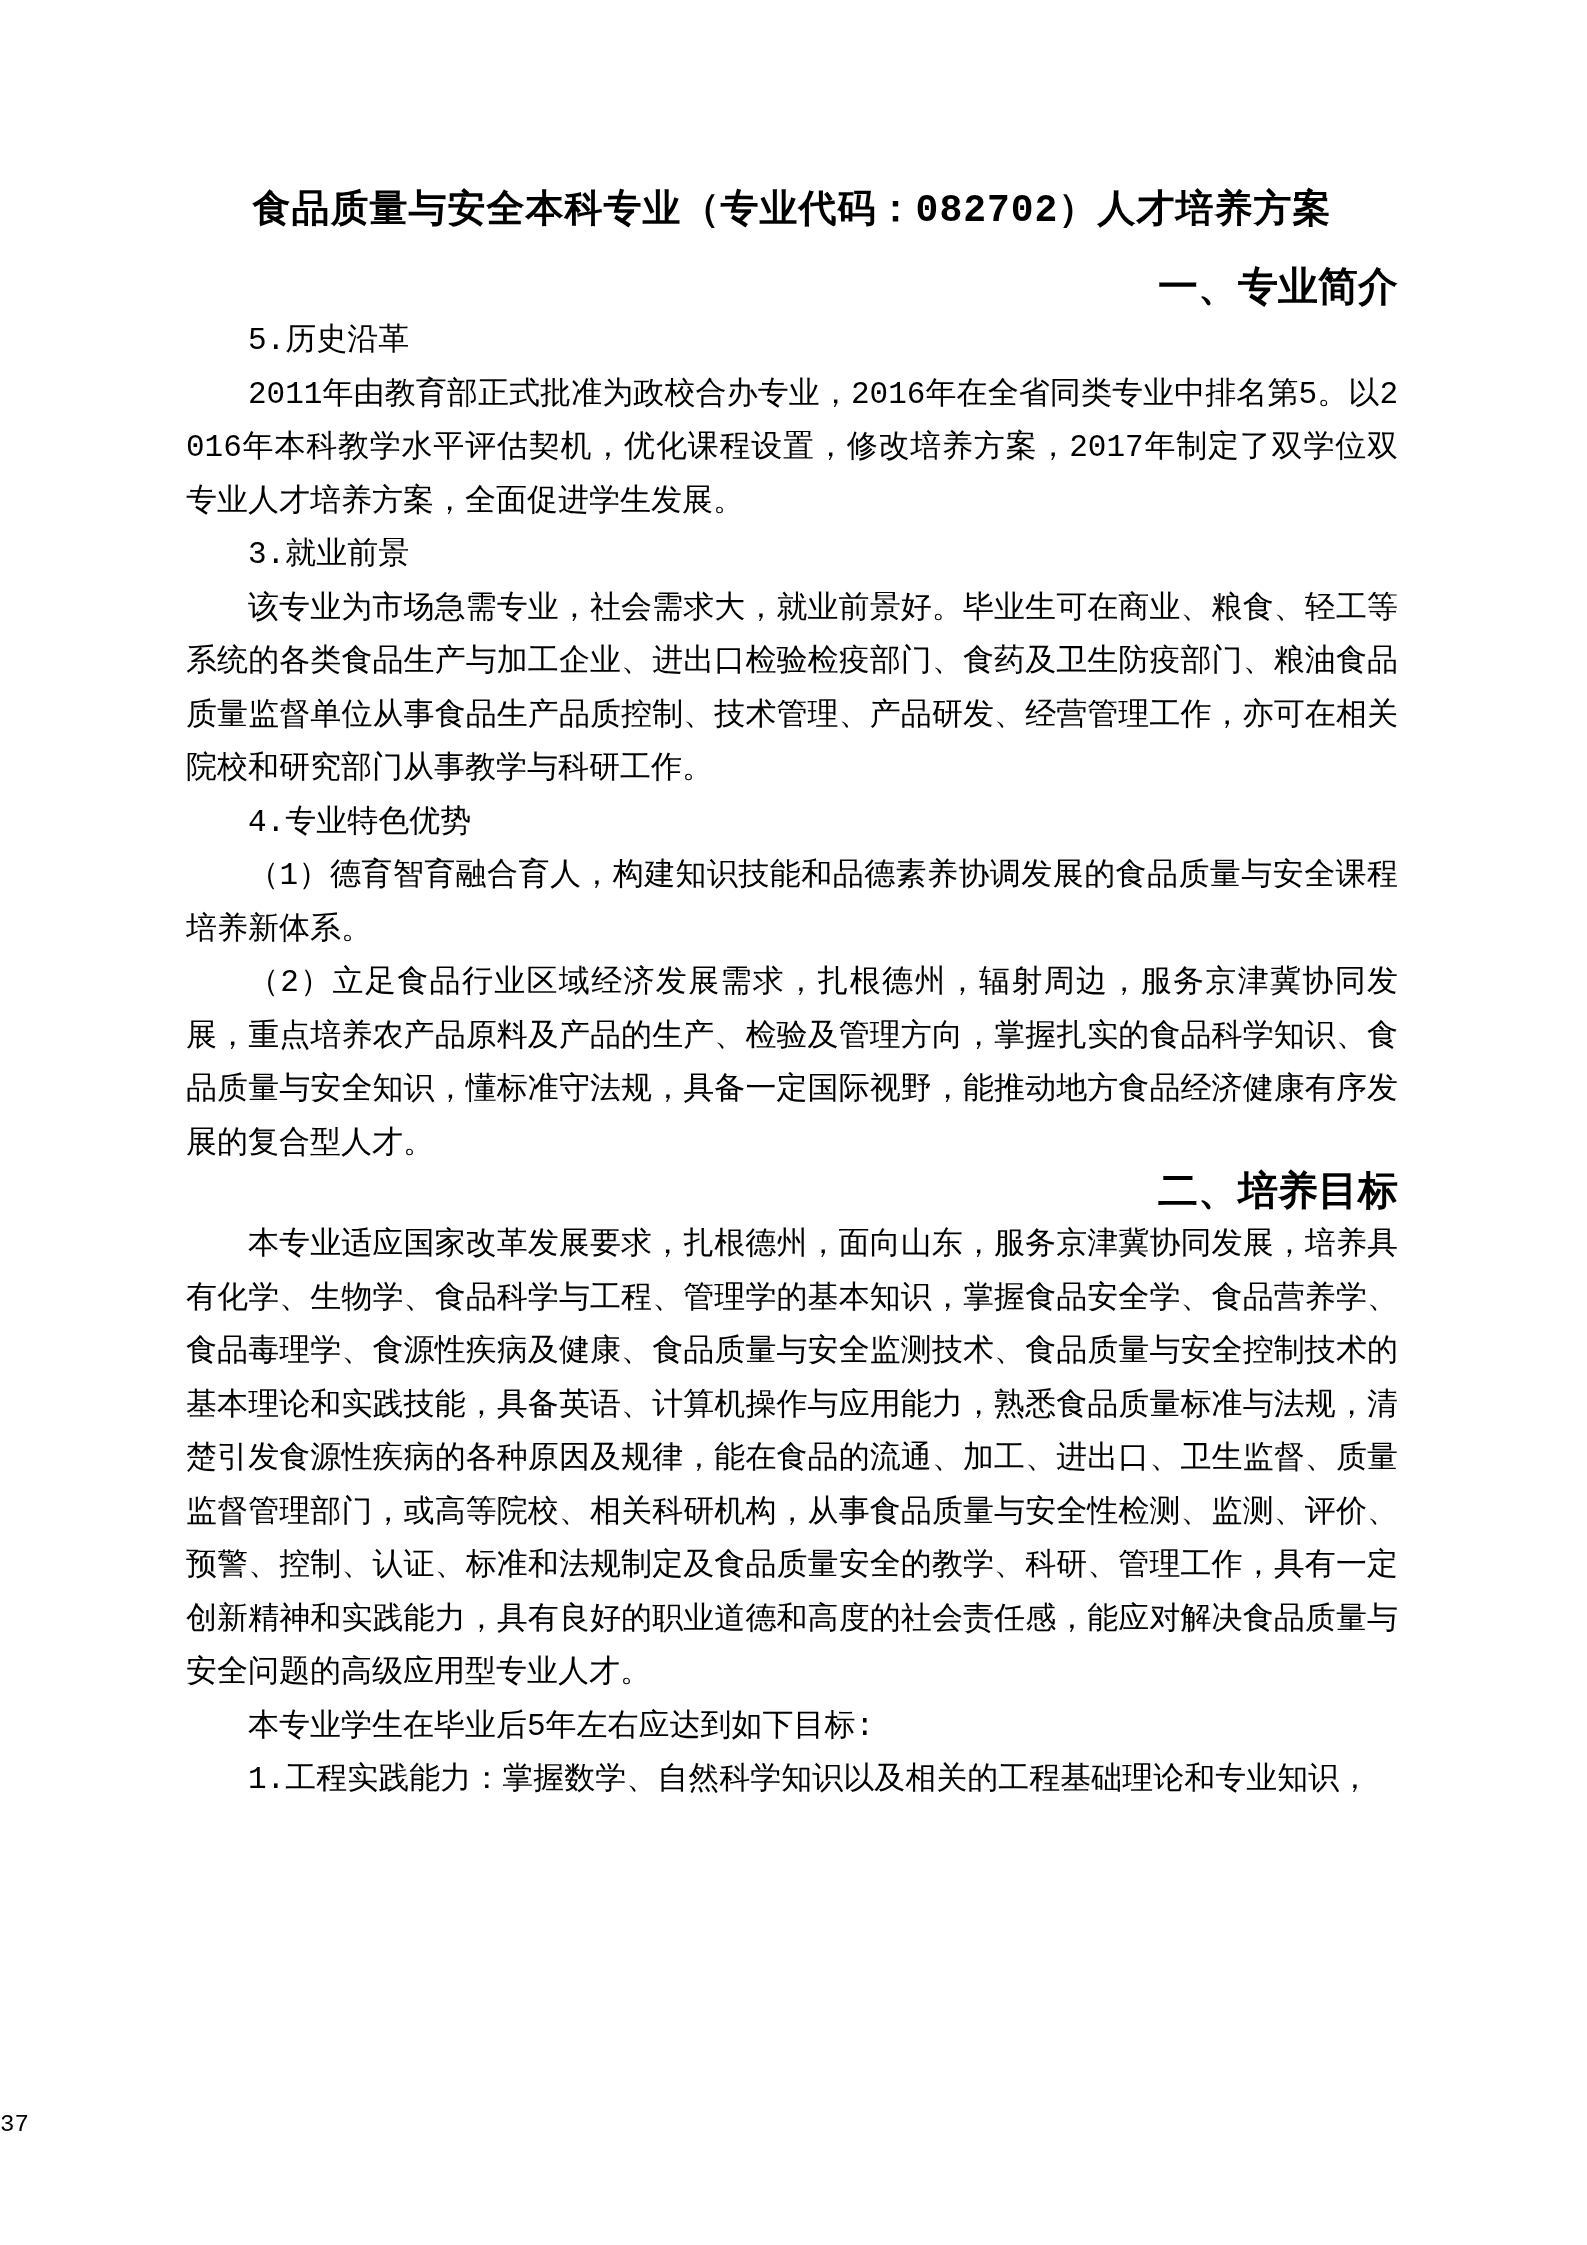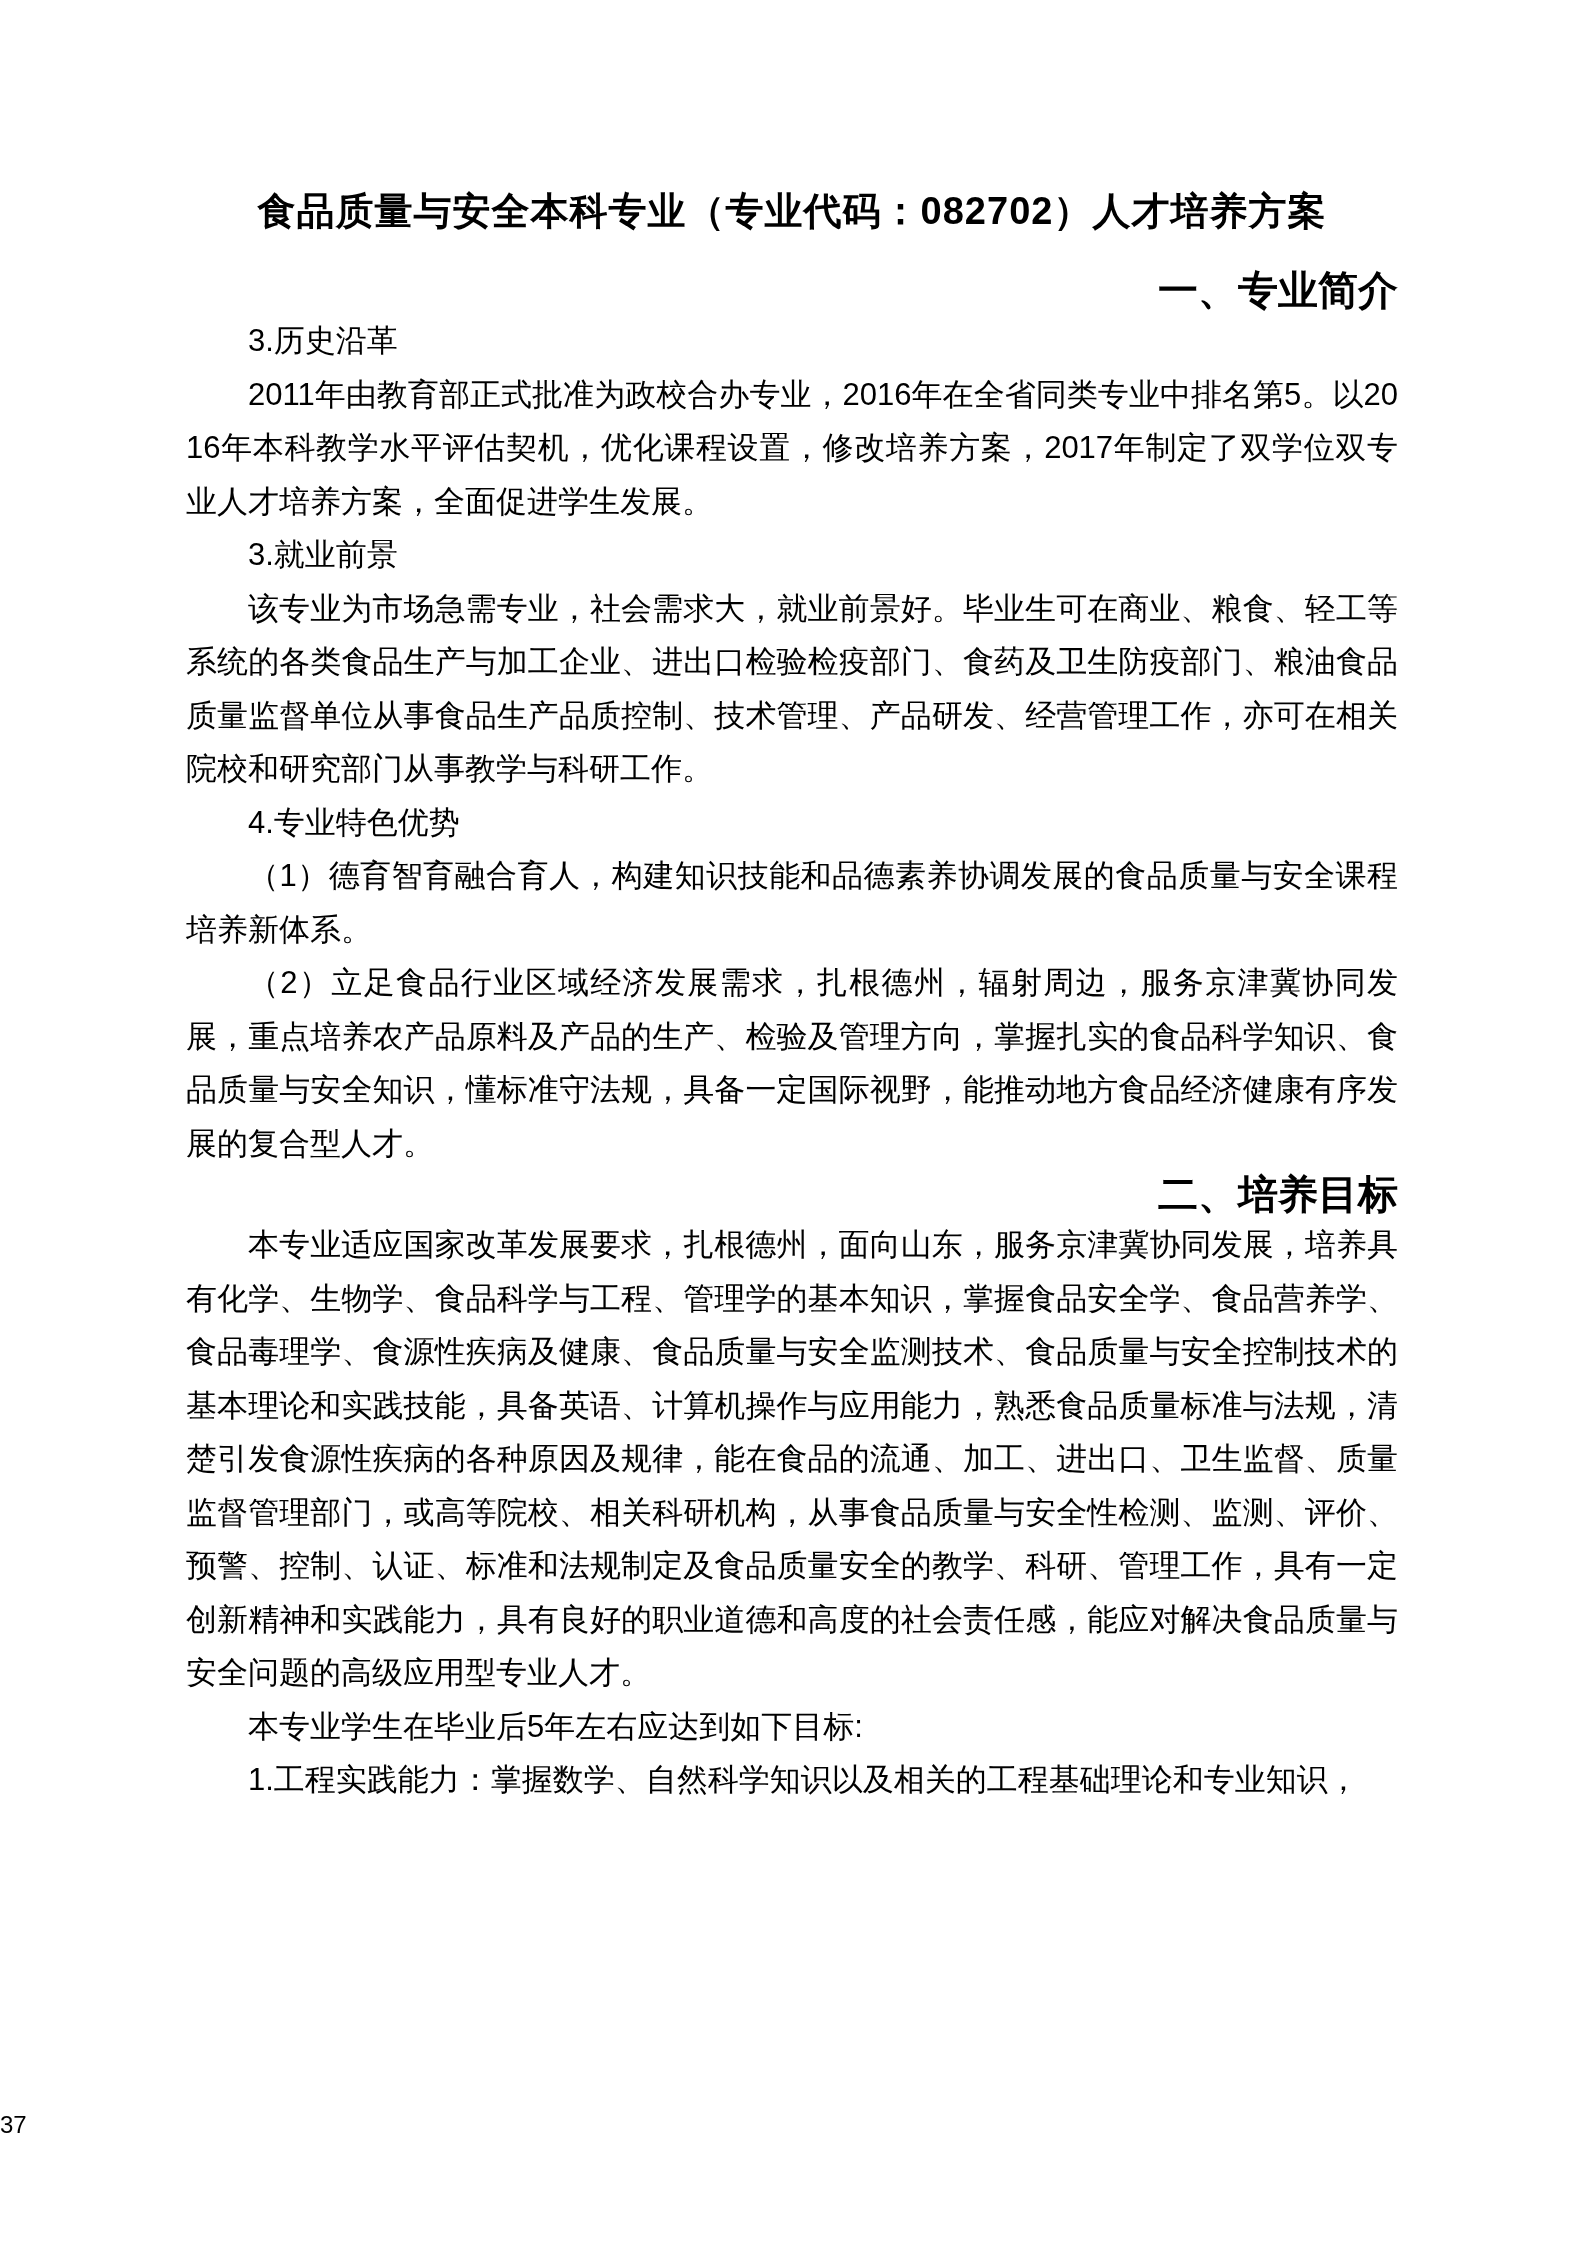--- a/index.html
+++ b/index.html
@@ -6,21 +6,21 @@
     margin: 0;
     padding: 0;
     background: #ffffff;
   }
   .page {
     position: relative;
     width: 1587px;
     height: 2245px;
     background: #ffffff;
     color: #000000;
-    font-family: Liberation Sans, sans-serif;
+    font-family: Liberation Mono, monospace;
     overflow: hidden;
   }
   .content {
     position: absolute;
     left: 186px;
     top: 0;
     width: 1212px;
   }
   .doc-title {
     margin: 188px 0 0 0;
@@ -61,21 +61,21 @@
 </head>
 <body>
 
 <div class="page">
   <div class="content">
 
     <div class="doc-title">食品质量与安全本科专业（专业代码：082702）人才培养方案</div>
 
     <div class="section-heading first">一、专业简介</div>
 
-    <p class="body-para">3.历史沿革</p>
+    <p class="body-para">5.历史沿革</p>
     <p class="body-para">2011年由教育部正式批准为政校合办专业，2016年在全省同类专业中排名第5。以2016年本科教学水平评估契机，优化课程设置，修改培养方案，2017年制定了双学位双专业人才培养方案，全面促进学生发展。</p>
     <p class="body-para">3.就业前景</p>
     <p class="body-para">该专业为市场急需专业，社会需求大，就业前景好。毕业生可在商业、粮食、轻工等系统的各类食品生产与加工企业、进出口检验检疫部门、食药及卫生防疫部门、粮油食品质量监督单位从事食品生产品质控制、技术管理、产品研发、经营管理工作，亦可在相关院校和研究部门从事教学与科研工作。</p>
     <p class="body-para">4.专业特色优势</p>
     <p class="body-para">（1）德育智育融合育人，构建知识技能和品德素养协调发展的食品质量与安全课程培养新体系。</p>
     <p class="body-para">（2）立足食品行业区域经济发展需求，扎根德州，辐射周边，服务京津冀协同发展，重点培养农产品原料及产品的生产、检验及管理方向，掌握扎实的食品科学知识、食品质量与安全知识，懂标准守法规，具备一定国际视野，能推动地方食品经济健康有序发展的复合型人才。</p>
 
     <div class="section-heading">二、培养目标</div>
 
     <p class="body-para">本专业适应国家改革发展要求，扎根德州，面向山东，服务京津冀协同发展，培养具有化学、生物学、食品科学与工程、管理学的基本知识，掌握食品安全学、食品营养学、食品毒理学、食源性疾病及健康、食品质量与安全监测技术、食品质量与安全控制技术的基本理论和实践技能，具备英语、计算机操作与应用能力，熟悉食品质量标准与法规，清楚引发食源性疾病的各种原因及规律，能在食品的流通、加工、进出口、卫生监督、质量监督管理部门，或高等院校、相关科研机构，从事食品质量与安全性检测、监测、评价、预警、控制、认证、标准和法规制定及食品质量安全的教学、科研、管理工作，具有一定创新精神和实践能力，具有良好的职业道德和高度的社会责任感，能应对解决食品质量与安全问题的高级应用型专业人才。</p>

